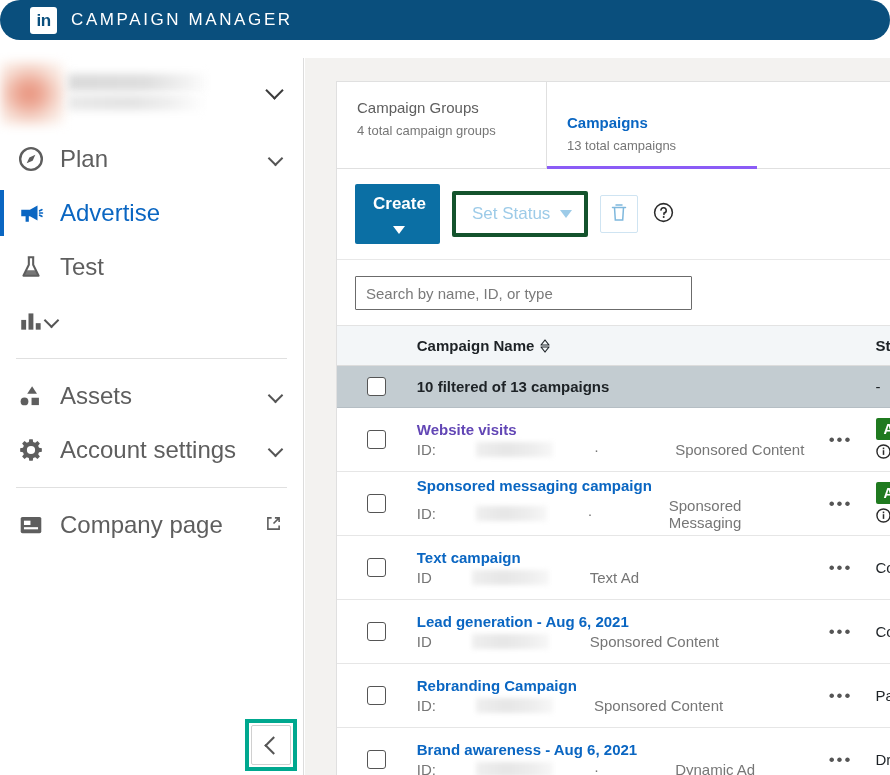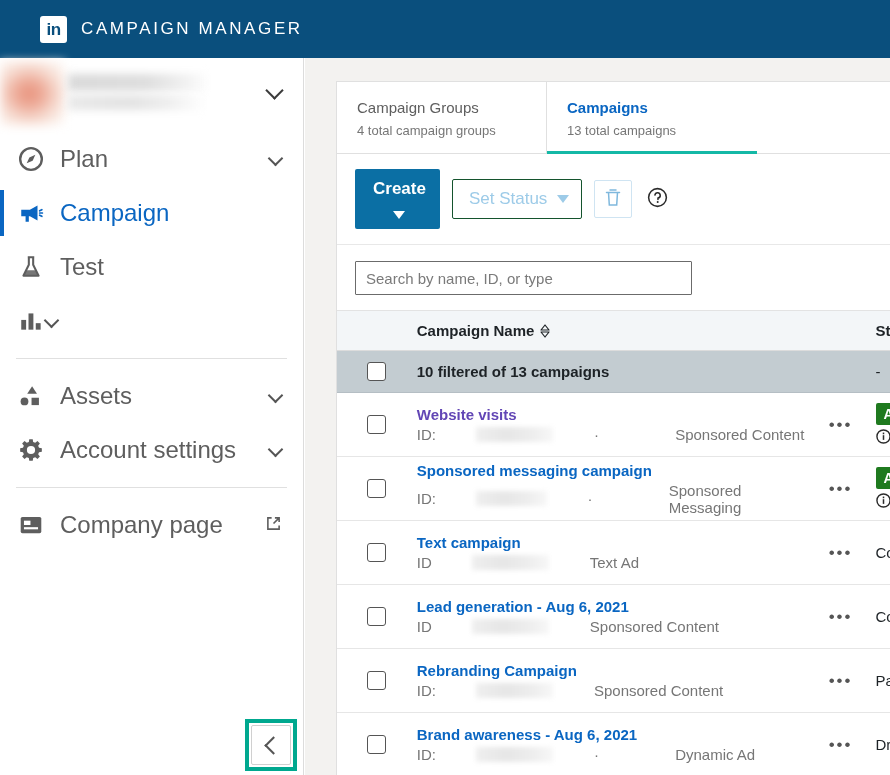--- a/index.html
+++ b/index.html
@@ -6,23 +6,23 @@
   html, body {
     width: 890px; height: 775px;
     font-family: "Liberation Sans", sans-serif;
     background: #ffffff;
     overflow: hidden;
   }
   #app { position: relative; width: 890px; height: 775px; overflow: hidden; }
 
   
   .topbar {
-    position: absolute; top: 0; left: 0; width: 890px; height: 58px;
+    position: absolute; top: 0; left: 0; width: 890px; height: 40px;
     background: #0a4f7d;
-    display: flex; align-items: center; padding-left: 40px;
+    display: flex; align-items: center; padding-left: 30px; border-radius: 22px;
   }
   .li-logo {
     width: 27px; height: 27px; background: #ffffff; border-radius: 3px;
     display: flex; align-items: center; justify-content: center;
     color: #0a4f7d; font-weight: bold; font-size: 17px;
     font-family: "Liberation Sans", sans-serif; line-height: 1;
     letter-spacing: -0.5px;
   }
   .app-title {
     color: #ffffff; font-size: 17px; letter-spacing: 2.6px;
@@ -117,36 +117,36 @@
   }
 
   
   .tabs { display: flex; border-bottom: 1px solid #e0e0e0; }
   .tab {
     padding: 17px 20px 13px 20px; cursor: pointer; min-width: 210px;
     border-right: 1px solid #e0e0e0;
   }
   .tab-title { font-size: 15px; color: #5e5e5e; margin-bottom: 7px; }
   .tab-sub { font-size: 13px; color: #767676; }
-  .tab.active { border-bottom: 3px solid #14b8a6; margin-bottom: -1px;
-    border-right: none; }
+  .tab.active { border-bottom: 3px solid #8b5cf6; margin-bottom: -1px;
+    border-right: none; margin-top: 15px; }
   .tab.active .tab-title { color: #0a66c2; font-weight: bold; }
 
   
   .toolbar {
     display: flex; align-items: center; gap: 12px;
     padding: 15px 0 15px 18px; border-bottom: 1px solid #e8e8e8;
   }
   .btn-create {
     background: #0b6fa4; color: #fff; border: none; font-weight: bold;
     font-size: 17px; padding: 10px 14px 10px 18px; cursor: pointer;
     display: flex; align-items: center; gap: 12px; border-radius: 2px; flex-direction: column;
   }
   .btn-status {
-    background: #fff; color: #9dcbe8; border: 1px solid #14532d;
+    background: #fff; color: #9dcbe8; border: 4px solid #14532d;
     font-size: 17px; padding: 9px 12px 9px 16px; cursor: default;
     display: flex; align-items: center; gap: 10px; border-radius: 2px;
   }
   .btn-icon {
     background: #fff; border: 1px solid #cfe4f2; width: 38px; height: 38px;
     display: flex; align-items: center; justify-content: center;
     cursor: pointer; border-radius: 2px;
   }
   .caret-down {
     width: 0; height: 0; border-left: 6px solid transparent;
@@ -256,21 +256,21 @@
         <span class="nav-caret"><span class="chev-sm"></span></span>
       </div>
 
       <div class="nav-item active">
         <span class="nav-ic">
           <svg width="26" height="26" viewBox="0 0 24 24">
             <path d="M3 9 L3 15 L7 15 L7 20 L10 20 L10 15 L11 15 L18 19 L18 5 L11 9 Z" fill="currentColor"></path>
             <path d="M20 10 L22 9 M20 12 L22.5 12 M20 14 L22 15" stroke="currentColor" stroke-width="1.6" fill="none" stroke-linecap="round"></path>
           </svg>
         </span>
-        <span class="nav-label">Campaign</span>
+        <span class="nav-label">Advertise</span>
       </div>
 
       <div class="nav-item">
         <span class="nav-ic">
           <svg width="26" height="26" viewBox="0 0 24 24">
             <path d="M9 3 L15 3 M10 3 L10 10 L5 20 L19 20 L14 10 L14 3" fill="none" stroke="currentColor" stroke-width="1.9" stroke-linejoin="round"></path>
             <path d="M7.2 15 L16.8 15 L19 20 L5 20 Z" fill="currentColor" opacity="0.85"></path>
           </svg>
         </span>
         <span class="nav-label">Test</span>

